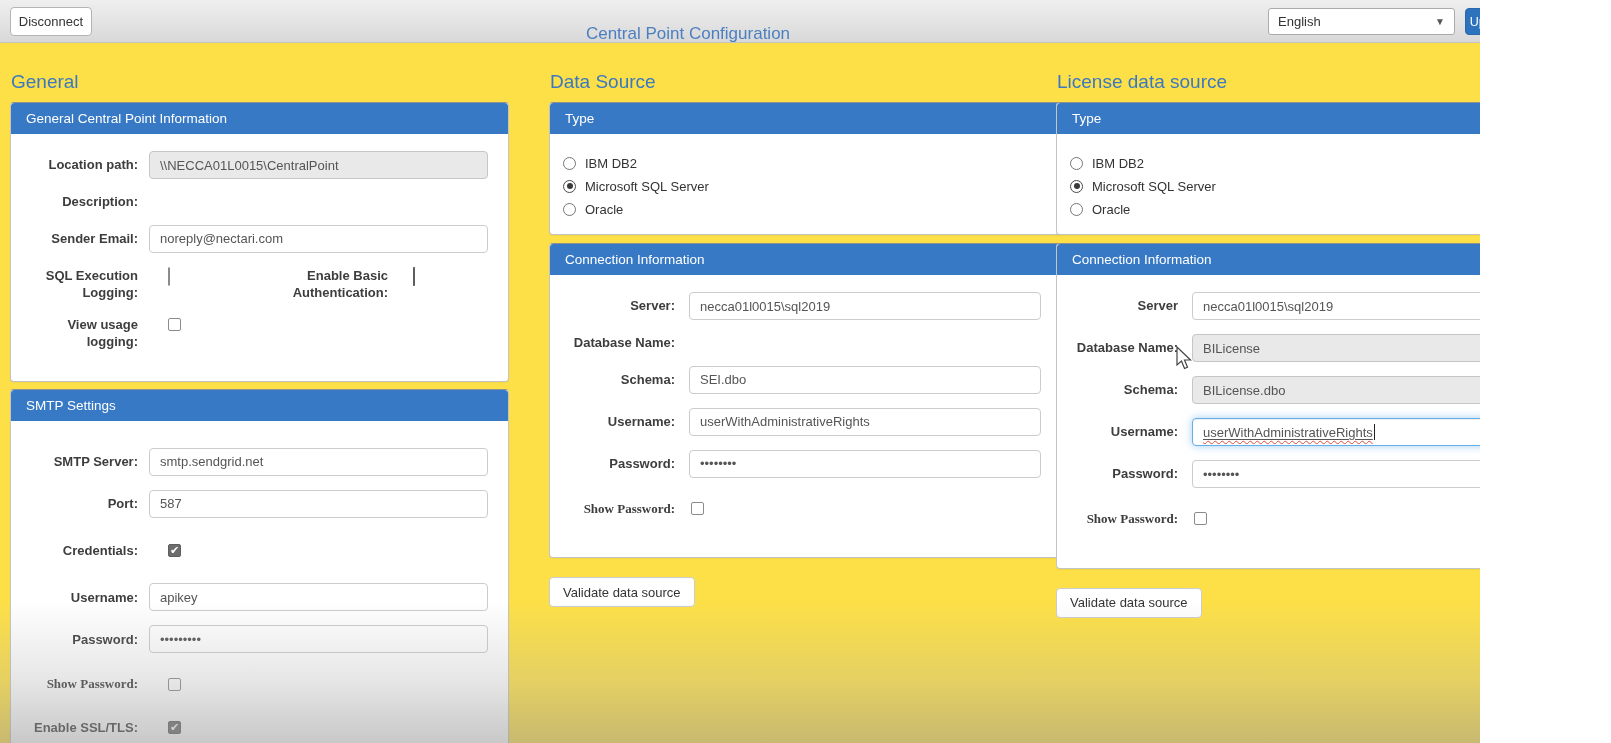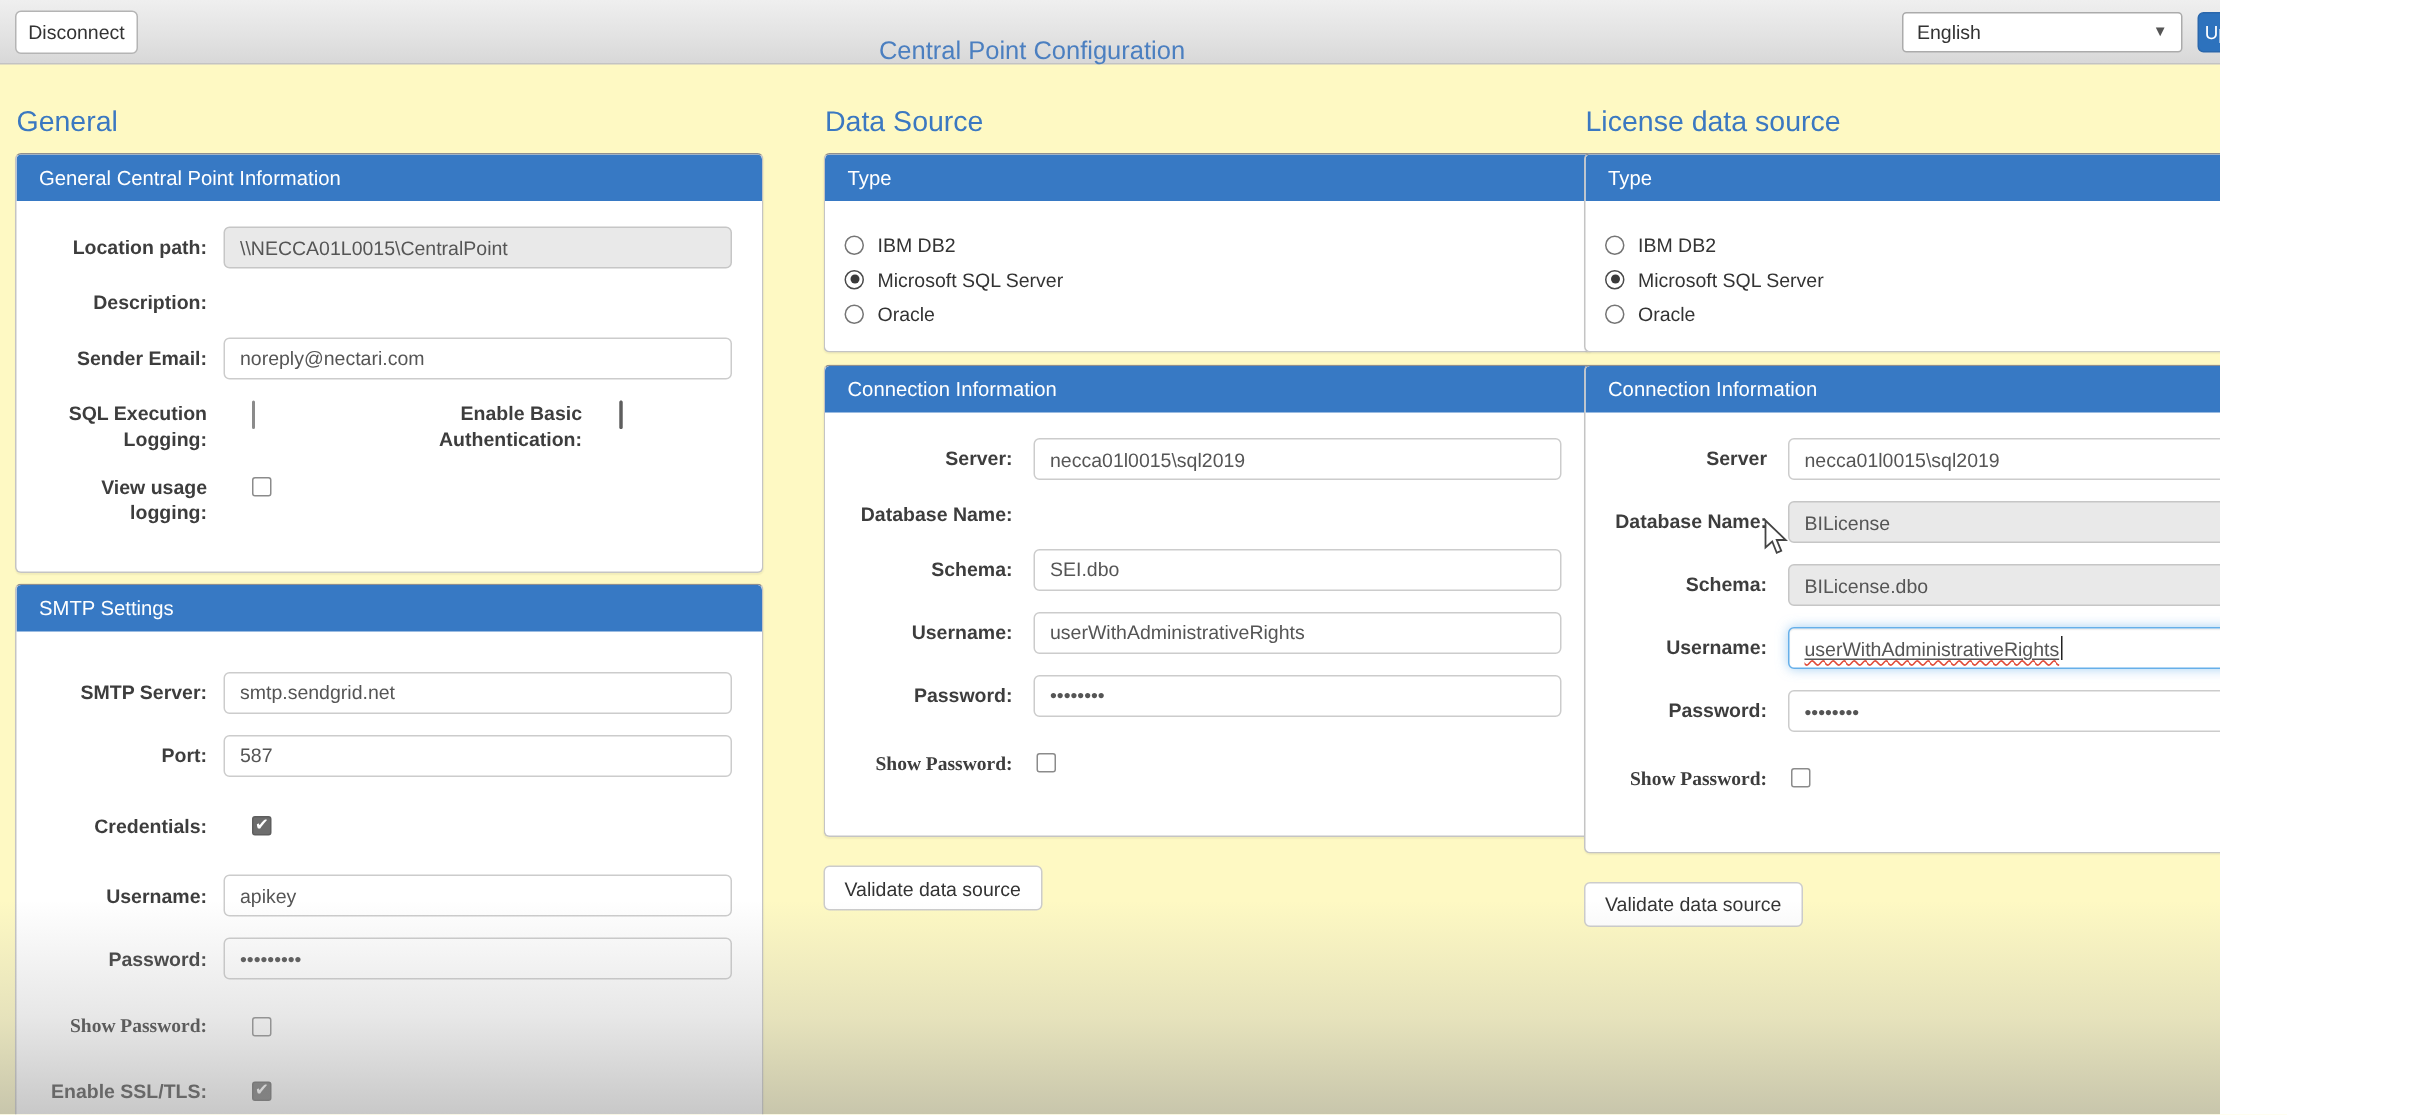--- a/index.html
+++ b/index.html
@@ -1,18 +1,18 @@
 <!DOCTYPE html>
 <html><head>
 <meta charset="utf-8">
 <style>
   * { margin:0; padding:0; box-sizing:border-box; }
   html,body { width:1611px; height:743px; overflow:hidden; background:#fff;
               font-family:"Liberation Sans","DejaVu Sans",sans-serif; }
-  .page { position:relative; width:1480px; height:743px; overflow:hidden; background:#fef9c3; }
+  .page { position:relative; width:1480px; height:743px; overflow:hidden; background:#fde047; }
 
   
   .topbar { position:absolute; left:0; top:0; width:1611px; height:43px;
             background:linear-gradient(180deg,#efefef 0%,#e3e3e3 55%,#d8d8d8 100%);
             border-bottom:1px solid #c3c3c3; }
   .btn-disconnect { position:absolute; left:10px; top:7px; width:82px; height:29px;
             background:#fff; border:1px solid #b4b4b4; border-radius:4px;
             font-size:13px; color:#333; cursor:pointer; }
   .topbar-title { position:absolute; left:688px; top:24px; transform:translateX(-50%);
             font-size:17px; color:#4b7fc0; white-space:nowrap; }

